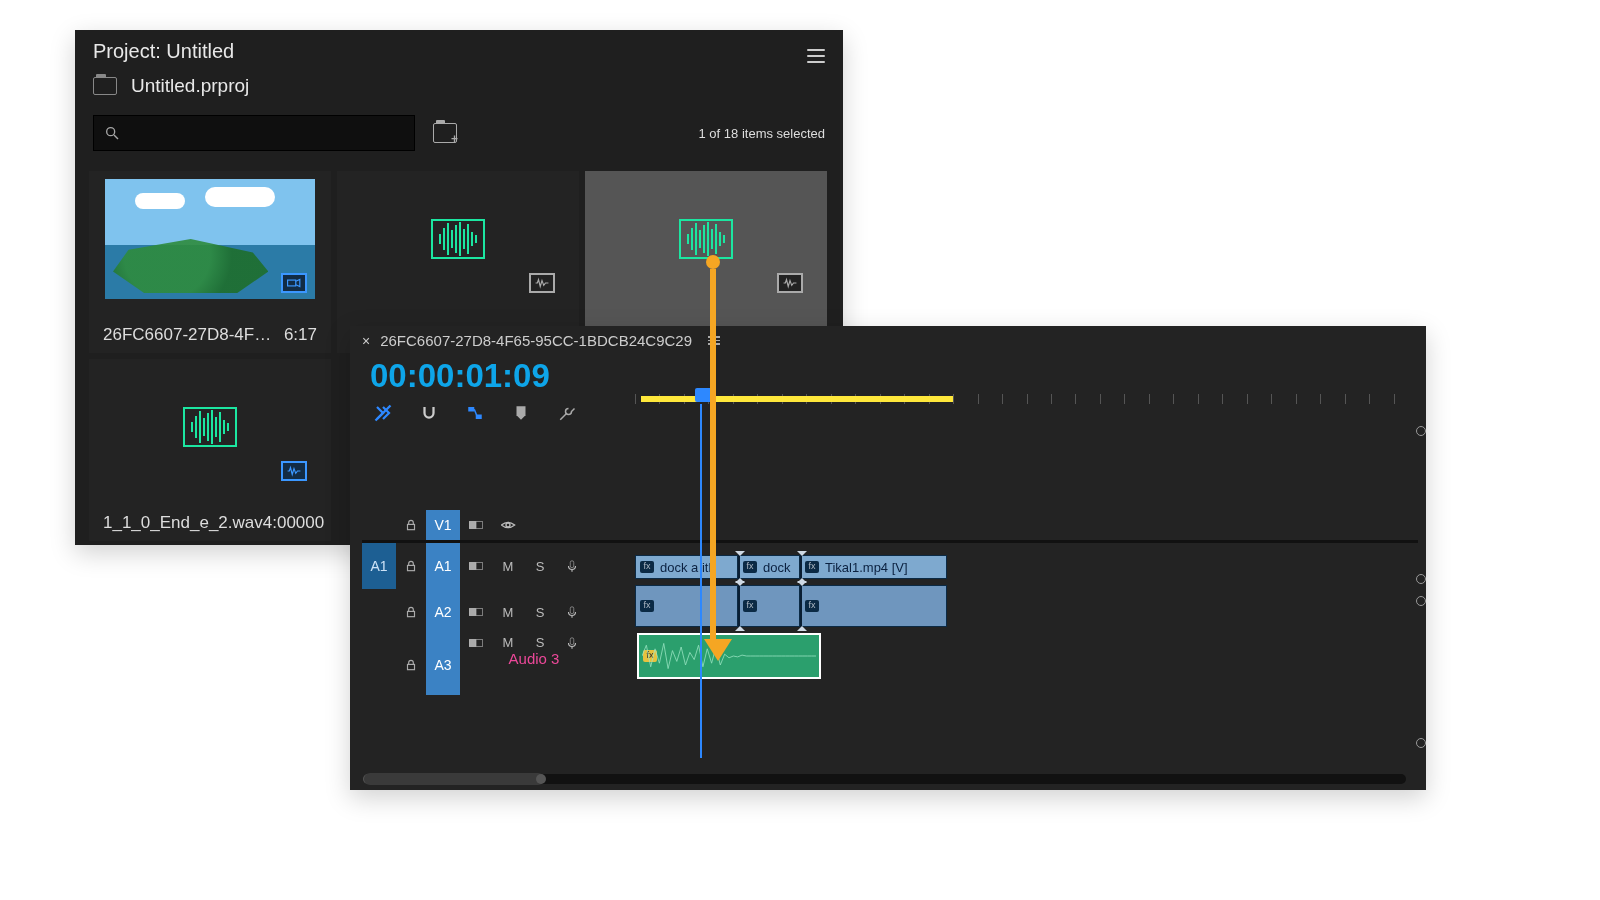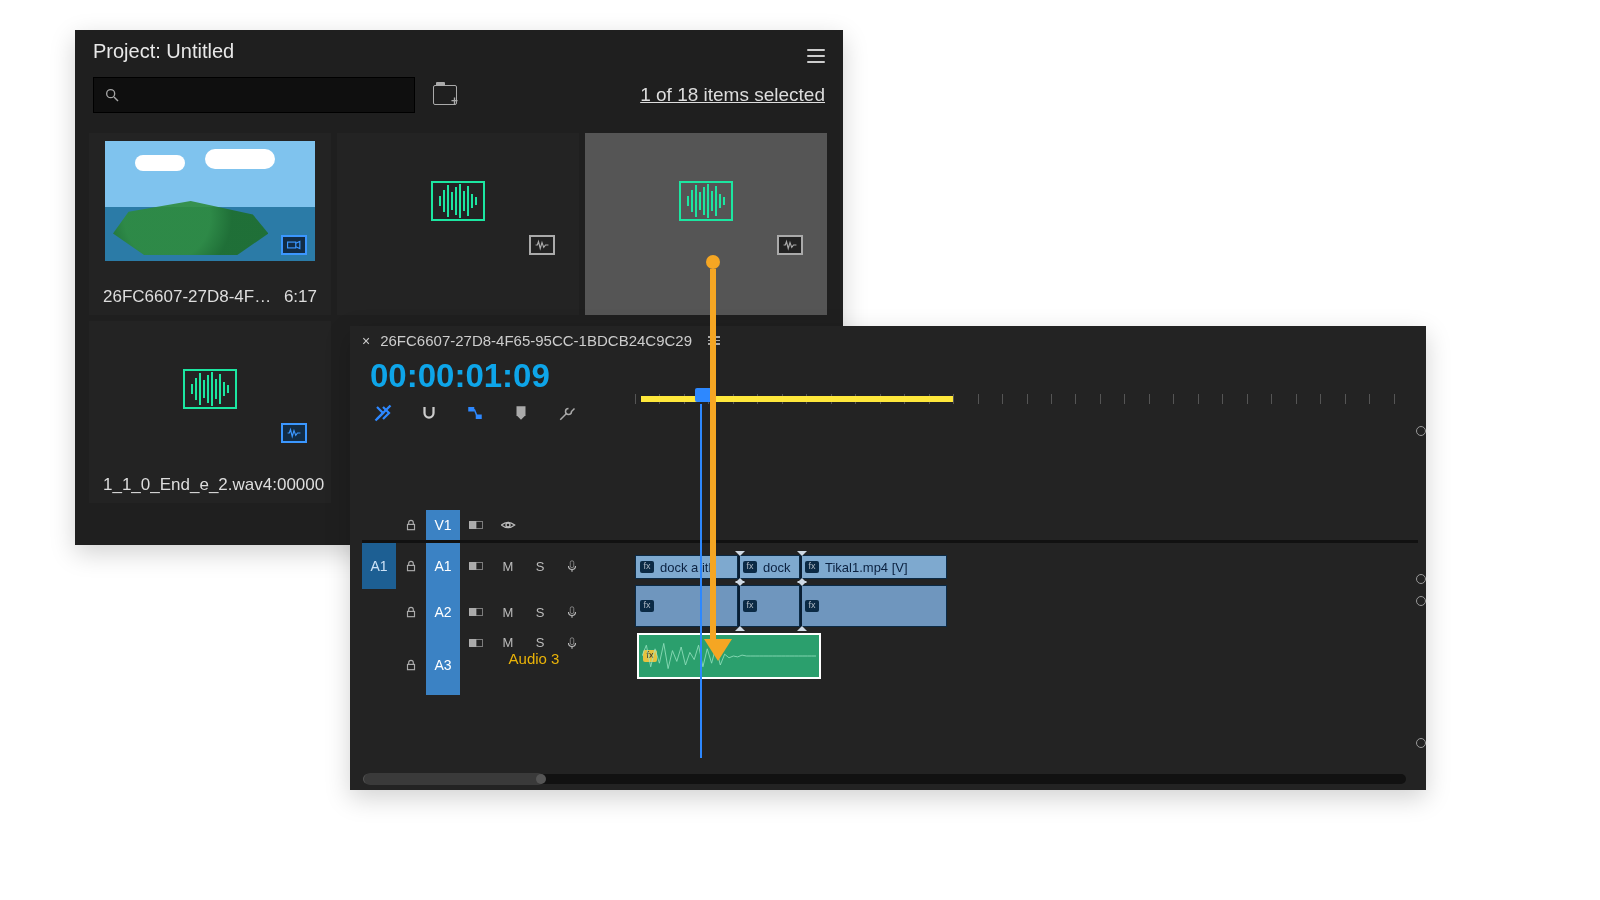--- a/index.html
+++ b/index.html
@@ -30,21 +30,21 @@
   .hamburger span{height:2px;background:#ccc;border-radius:1px;}
   .pp-file { display:flex; align-items:center; gap:14px; padding: 6px 18px 10px 18px; font-size:19px;}
   .folder-up{width:24px;height:18px;border:1px solid #888;border-radius:2px;position:relative;}
   .folder-up::before{content:"";position:absolute;top:-4px;left:2px;width:10px;height:4px;background:#888;border-radius:1px 1px 0 0;}
   .pp-bar{display:flex;align-items:center;gap:18px;padding:8px 18px;}
   .search{flex:0 0 322px;height:36px;background:#0f0f0f;border:1px solid #000;display:flex;align-items:center;padding:0 10px;}
   .search svg{width:16px;height:16px;opacity:.8;}
   .new-bin{width:24px;height:20px;border:1px solid #aaa;border-radius:2px;position:relative;}
   .new-bin::before{content:"";position:absolute;top:-4px;left:2px;width:9px;height:4px;background:#aaa;border-radius:1px 1px 0 0;}
   .new-bin::after{content:"+";position:absolute;right:-2px;bottom:-4px;font-size:12px;color:#aaa;font-weight:bold;}
-  .sel-count{margin-left:auto;font-size:19px;color:#ddd;text-decoration:underline;}
+  .sel-count{margin-left:auto;font-size:13px;color:#ddd;}
 
   .grid{display:flex;flex-wrap:wrap;gap:6px;padding:12px 12px 0 14px;}
   .tile{width:242px;height:182px;background:#232323;position:relative;display:flex;flex-direction:column;}
   .tile.selected{background:#555;}
   .thumb{flex:0 0 120px;display:flex;align-items:center;justify-content:center;background:#232323;margin:8px 16px 0 16px;position:relative;}
   .tile.selected .thumb{background:#555;}
   .thumb.vid{background:linear-gradient(#7fc3ee 0 55%,#2b7ba7 55% 100%);}
   .thumb.vid::after{content:"";position:absolute;left:8px;bottom:6px;width:74%;height:54px;background:radial-gradient(circle at 35% 30%,#2e8b3d 0 40%,#1e6e2b 60%);clip-path:polygon(50% 0,90% 25%,100% 60%,80% 100%,20% 100%,0 60%,10% 20%);opacity:.9;}
   .thumb.vid .clouds{position:absolute;top:8px;left:30px;width:150px;height:30px;}
   .clouds span{position:absolute;background:#fff;border-radius:20px;}
@@ -85,21 +85,21 @@
   .track-row{display:flex;align-items:stretch;height:24px;}
   .track-row.tall{height:46px;}
   .track-row.xtall{height:60px;}
   .src-patch{width:34px;display:flex;align-items:center;justify-content:center;font-size:14px;color:#cde3f7;}
   .src-patch.on{background:#1d5f93;}
   .lock{width:30px;display:flex;align-items:center;justify-content:center;}
   .tgt{width:34px;display:flex;align-items:center;justify-content:center;font-size:14px;}
   .tgt.on{background:#3b82c4;color:#fff;}
   .tgl-toggle,.tgl-eye,.tgl-m,.tgl-s,.tgl-mic{width:32px;display:flex;align-items:center;justify-content:center;color:#bbb;font-size:13px;}
   .tgl-toggle svg,.tgl-eye svg,.tgl-mic svg{width:16px;height:14px;stroke:#bbb;fill:none;}
-  .tr-label-extra{width:auto;padding-left:20px;font-size:15px;color:#eab308;align-self:center;}
+  .tr-label-extra{width:auto;padding-left:20px;font-size:15px;color:#ec4899;align-self:center;}
 
   .tracks .divider{height:3px;background:#111;}
 
   .clip{position:absolute;top:1px;bottom:1px;border:1px solid #0b2a45;background:#7ea9cf;display:flex;align-items:center;gap:6px;padding:0 4px;font-size:13px;color:#0b2140;overflow:hidden;}
   .clip .fx{width:14px;height:12px;background:#0b2a45;color:#aeb8c4;font-size:9px;text-align:center;border-radius:2px;}
   .clip.audio{background:#2b9f6d;border-color:#0d5a38;}
   .clip.audio .fx{background:#e7c23e;color:#2b2b2b;}
   .clip.linked{background:#6f96be;}
   .cut{position:absolute;top:-1px;bottom:-1px;width:0;border-left:2px solid #0a1e33;}
   .cut::before,.cut::after{content:"";position:absolute;width:0;height:0;border:5px solid transparent;left:-5px;}
@@ -126,20 +126,24 @@
 <body>
 
 <div class="panel project-panel">
   <div class="pp-header">
     <span>Project: Untitled</span>
     <div class="hamburger">
         <span></span>
         <span></span>
         <span></span>
       </div>
+  </div>
+  <div class="pp-file">
+    <div class="folder-up"></div>
+    <span>Untitled.prproj</span>
   </div>
   <div class="pp-bar">
     <div class="search">
       <svg viewBox="0 0 24 24" fill="none" stroke="#ccc" stroke-width="2">
           <circle cx="10" cy="10" r="6"></circle>
           <line x1="15" y1="15" x2="21" y2="21"></line>
         </svg>
       <input style="flex: 1 1 0%; background: transparent; border: none; outline: none; color: rgb(221, 221, 221); font-size: 15px; margin-left: 6px;" placeholder="">
     </div>
     <div class="new-bin"></div>

